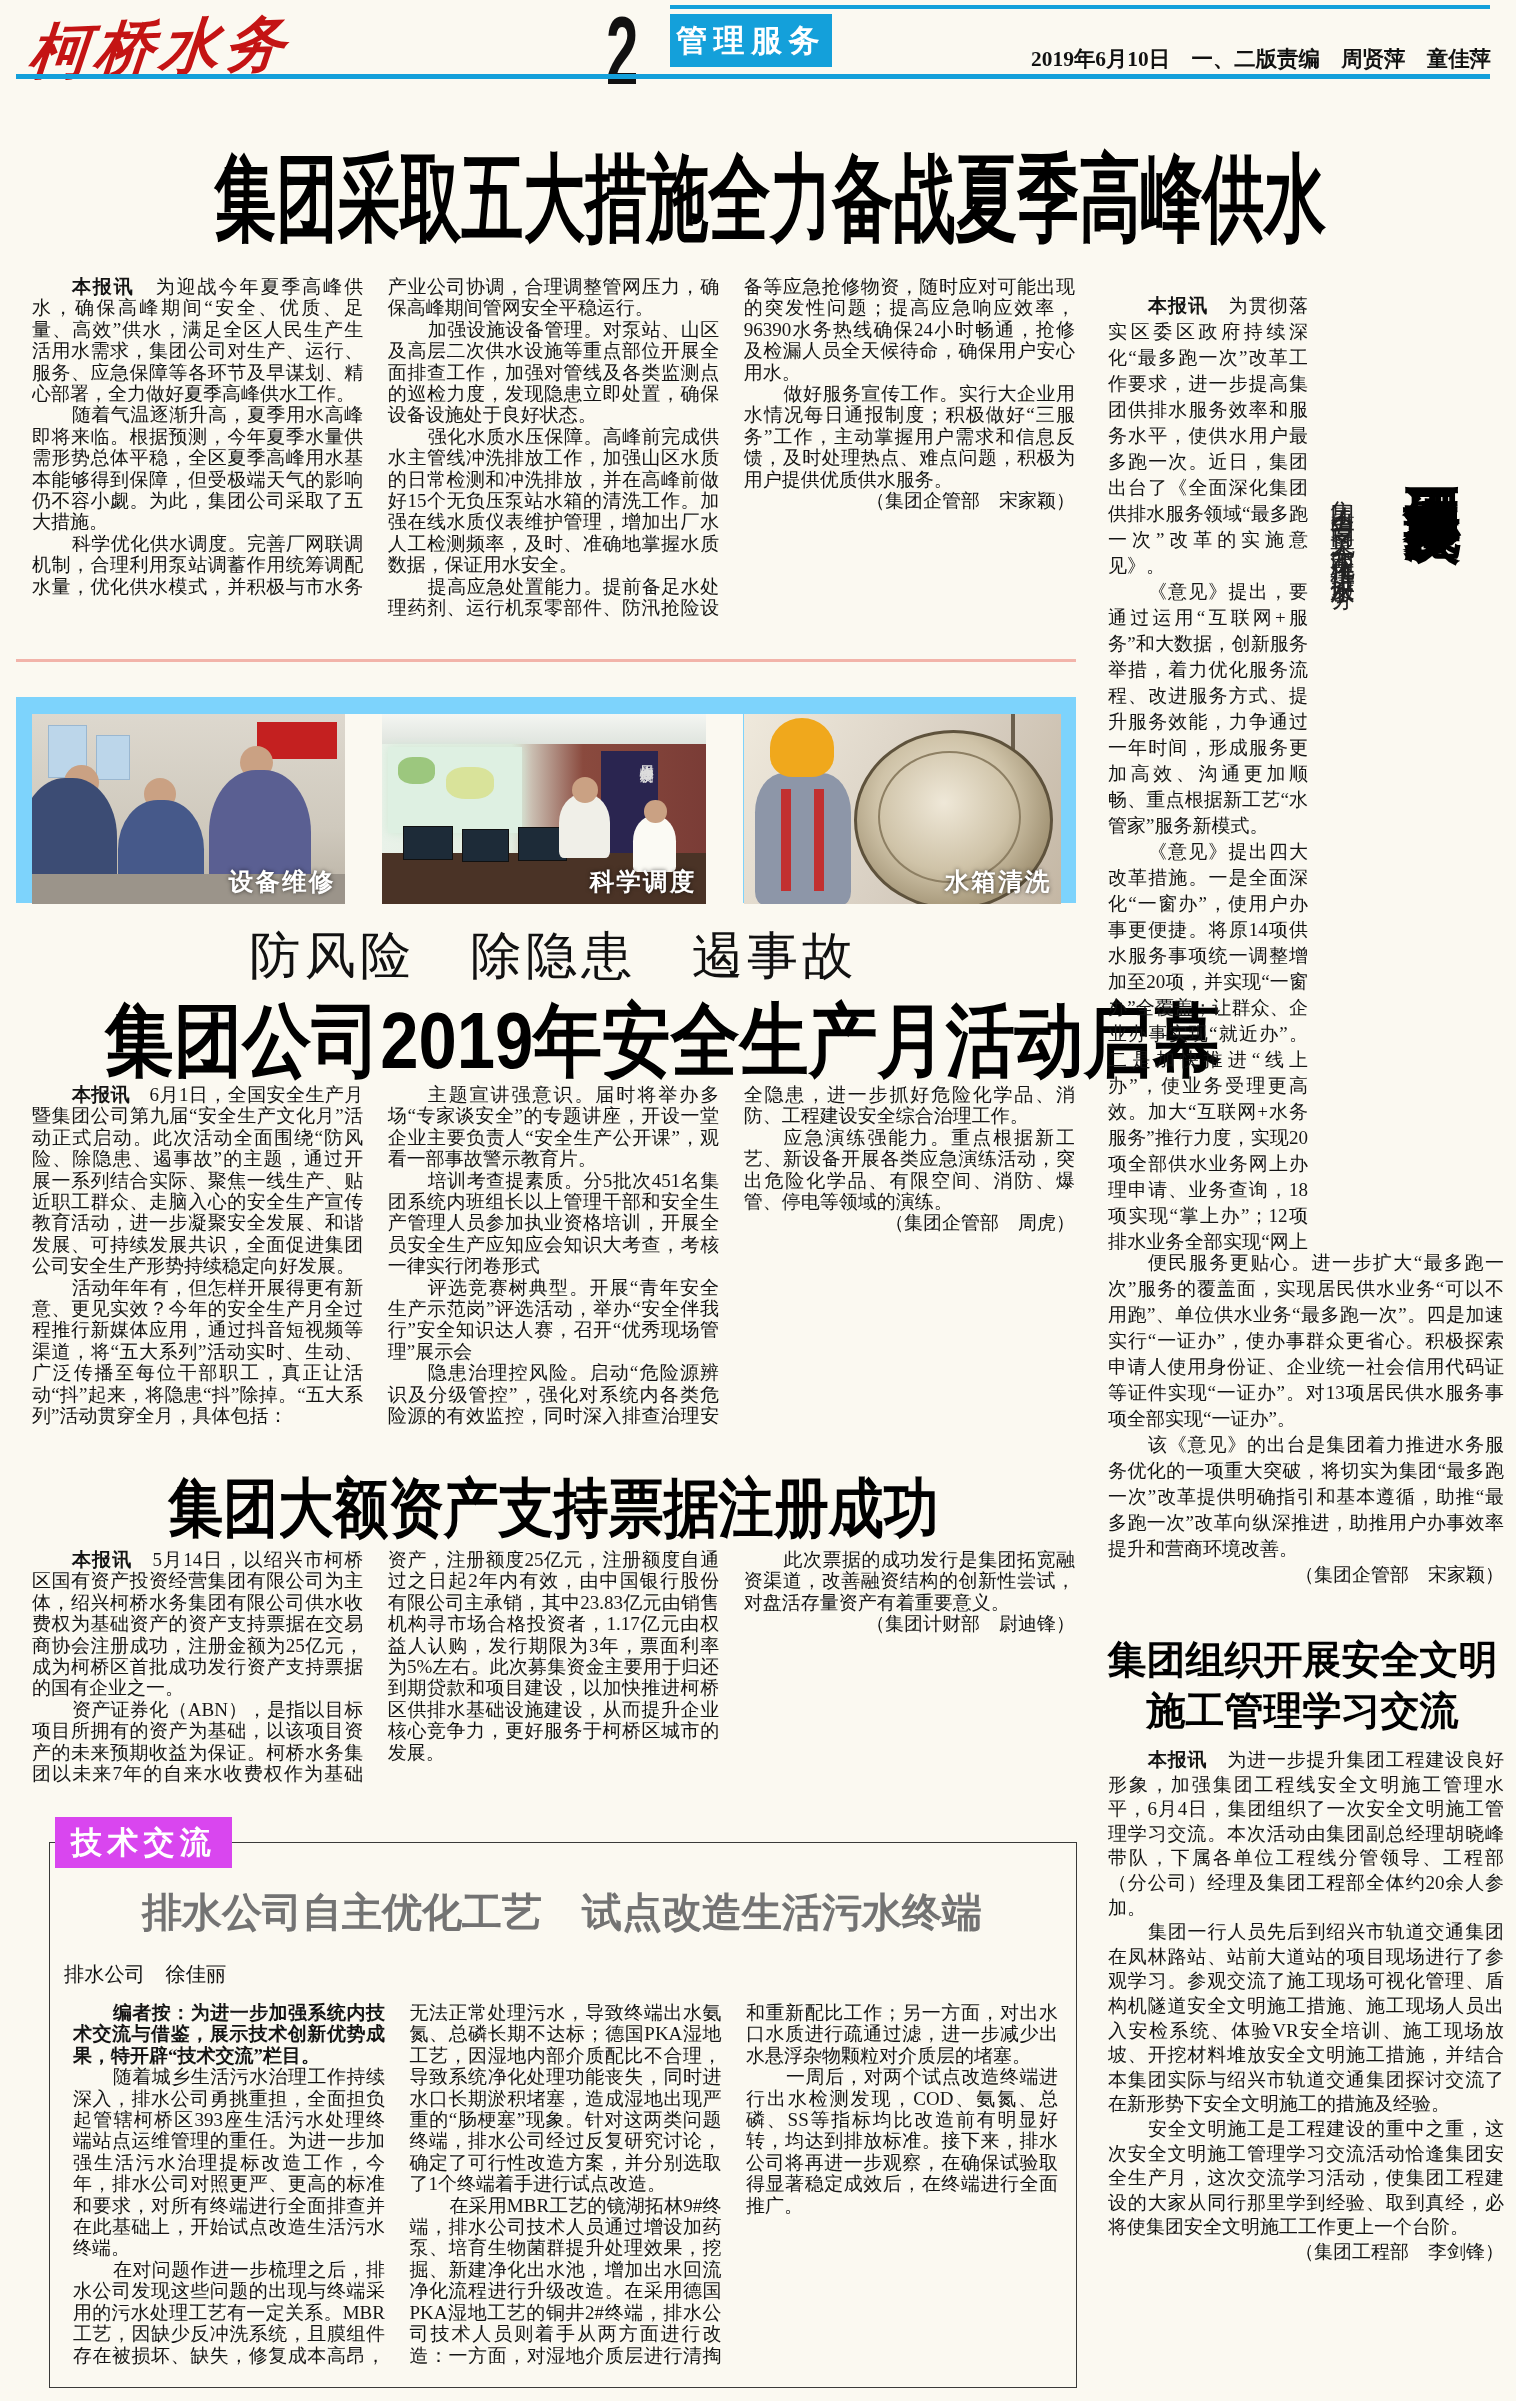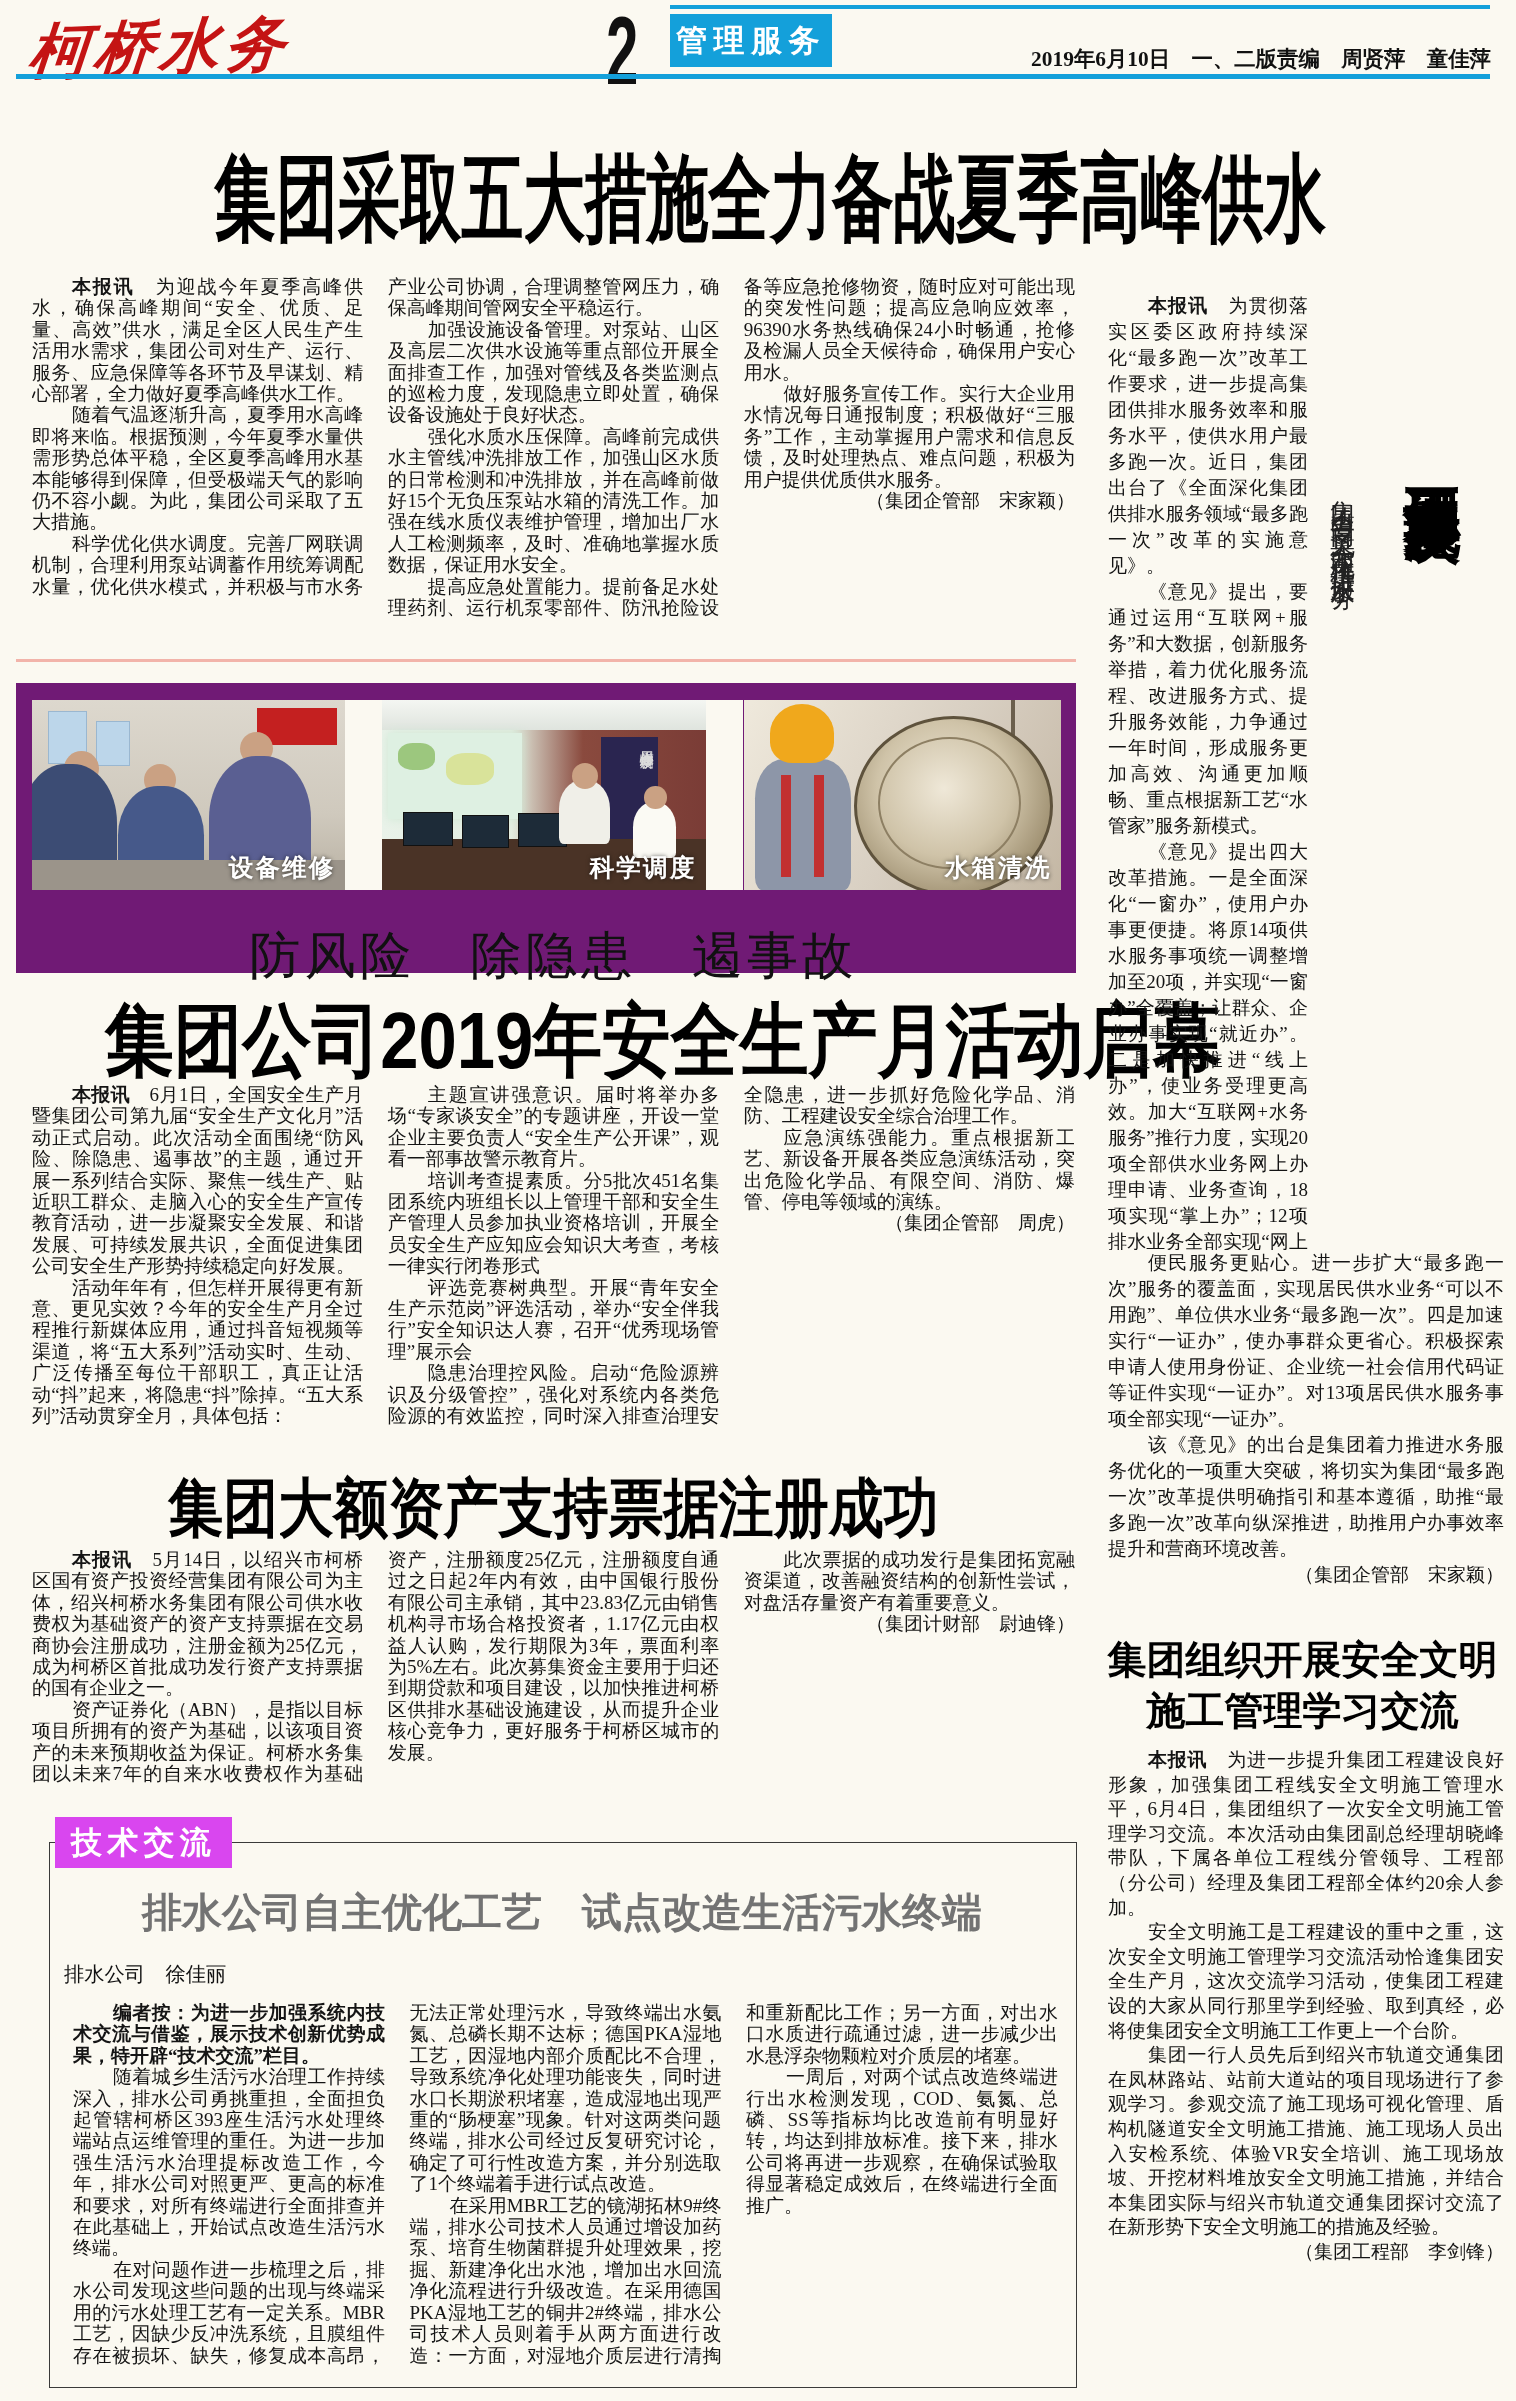--- a/index.html
+++ b/index.html
@@ -29,21 +29,21 @@
   .body-text{font-size:19px;line-height:21.4px;text-align:justify;color:#141414;}
   .body-text p{margin:0;text-indent:2.1em;}
   .body-text p b{font-family:"Liberation Sans","DejaVu Sans",sans-serif;font-weight:700;}
   .cols3{column-count:3;column-gap:24.6px;column-fill:auto;overflow:hidden;}
   .byline{text-align:right;text-indent:0 !important;}
   .article-1{position:absolute;left:32px;top:276px;width:1043px;height:362px;}
   .article-2{position:absolute;left:32px;top:1084px;width:1043px;height:354px;}
   .article-3{position:absolute;left:32px;top:1549px;width:1043px;height:252px;}
   
   .photo-topline{position:absolute;left:16px;top:659px;width:1060px;height:3.2px;background:#f2b4aa;}
-  .photo-strip{position:absolute;left:16px;top:683px;width:1060px;height:290px;background:#701a75;}
+  .photo-strip{position:absolute;left:16px;top:697px;width:1060px;height:206px;background:#7dd3fc;}
   .photo{position:absolute;top:17px;height:190px;overflow:hidden;}
   .photo-1{left:16px;width:313px;background:linear-gradient(180deg,#ddd8ce 0%,#cfc9bd 60%,#b8b0a2 100%);}
   .photo-2{left:366px;width:324px;background:linear-gradient(90deg,#e9f2e9 0%,#e3ecdf 40%,#8a4a3e 62%,#7a3c36 100%);}
   .photo-3{left:728px;width:317px;background:linear-gradient(120deg,#efe9dc 0%,#d8cfc2 55%,#c4b7a4 100%);}
   .pgap{position:absolute;top:17px;height:190px;width:37px;background:#fbf9f1;}
   .g1{left:329px;} .g2{left:690px;}
   .photo-caption{position:absolute;right:9.6px;bottom:6.4px;color:#fff;font-size:24.6px;font-weight:700;
            font-family:"Liberation Sans","DejaVu Sans",sans-serif;text-shadow:0 0 4.3px rgba(0,0,0,.65);letter-spacing:2.1px;}
   .ph{position:absolute;}
   
@@ -201,22 +201,22 @@
         <p>便民服务更贴心。进一步扩大“最多跑一次”服务的覆盖面，实现居民供水业务“可以不用跑”、单位供水业务“最多跑一次”。四是加速实行“一证办”，使办事群众更省心。积极探索申请人使用身份证、企业统一社会信用代码证等证件实现“一证办”。对13项居民供水服务事项全部实现“一证办”。</p>
         <p>该《意见》的出台是集团着力推进水务服务优化的一项重大突破，将切实为集团“最多跑一次”改革提供明确指引和基本遵循，助推“最多跑一次”改革向纵深推进，助推用户办事效率提升和营商环境改善。</p>
       </div>
     <p class="byline">（集团企管部　宋家颖）</p>
   </div>
 
   <div class="c-headline">集团组织开展安全文明施工管理学习交流</div>
   <div class="c-body body-text">
     <div>
         <p><b>本报讯</b>　为进一步提升集团工程建设良好形象，加强集团工程线安全文明施工管理水平，6月4日，集团组织了一次安全文明施工管理学习交流。本次活动由集团副总经理胡晓峰带队，下属各单位工程线分管领导、工程部（分公司）经理及集团工程部全体约20余人参加。</p>
+        <p>集团一行人员先后到绍兴市轨道交通集团在凤林路站、站前大道站的项目现场进行了参观学习。参观交流了施工现场可视化管理、盾构机隧道安全文明施工措施、施工现场人员出入安检系统、体验VR安全培训、施工现场放坡、开挖材料堆放安全文明施工措施，并结合本集团实际与绍兴市轨道交通集团探讨交流了在新形势下安全文明施工的措施及经验。</p>
         <p>安全文明施工是工程建设的重中之重，这次安全文明施工管理学习交流活动恰逢集团安全生产月，这次交流学习活动，使集团工程建设的大家从同行那里学到经验、取到真经，必将使集团安全文明施工工作更上一个台阶。</p>
-        <p>集团一行人员先后到绍兴市轨道交通集团在凤林路站、站前大道站的项目现场进行了参观学习。参观交流了施工现场可视化管理、盾构机隧道安全文明施工措施、施工现场人员出入安检系统、体验VR安全培训、施工现场放坡、开挖材料堆放安全文明施工措施，并结合本集团实际与绍兴市轨道交通集团探讨交流了在新形势下安全文明施工的措施及经验。</p>
       </div>
     <p class="byline">（集团工程部　李剑锋）</p>
   </div>
 
   <div class="tech-box"></div>
   <div class="tech-badge">技术交流</div>
   <div class="tech-headline">排水公司自主优化工艺　试点改造生活污水终端</div>
   <div class="tech-byline">排水公司　徐佳丽</div>
   <div class="tech-body body-text cols3">
     <p class="editor-note">编者按：为进一步加强系统内技术交流与借鉴，展示技术创新优势成果，特开辟“技术交流”栏目。</p>

